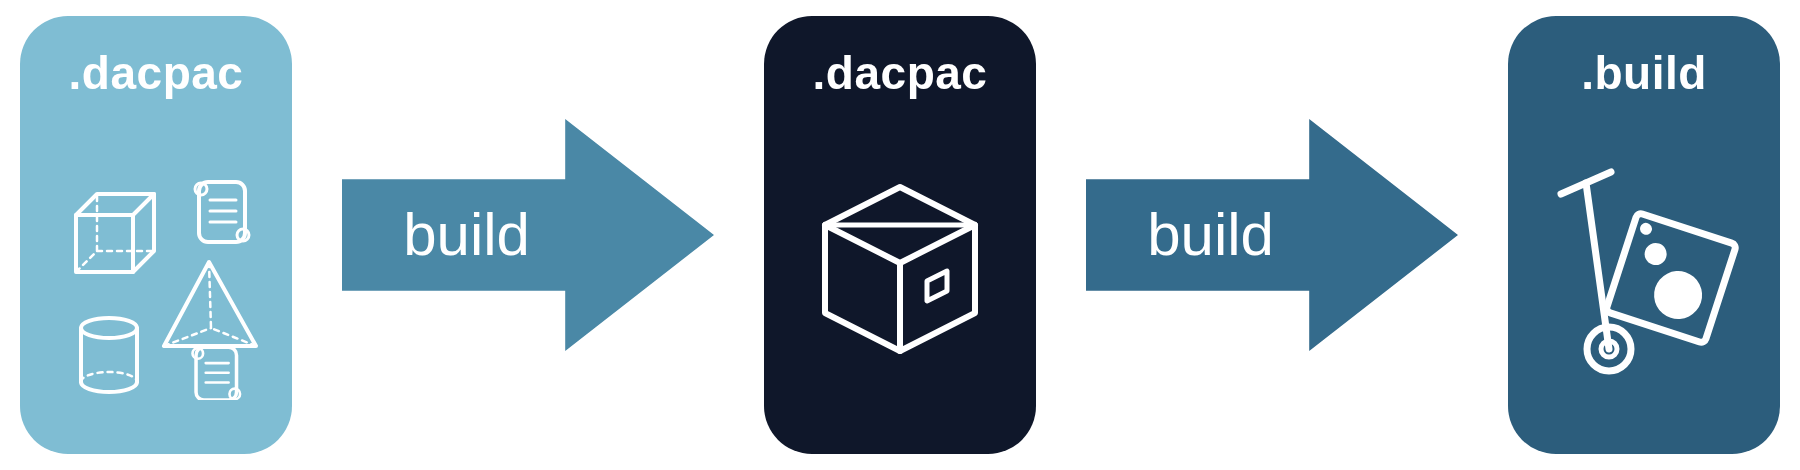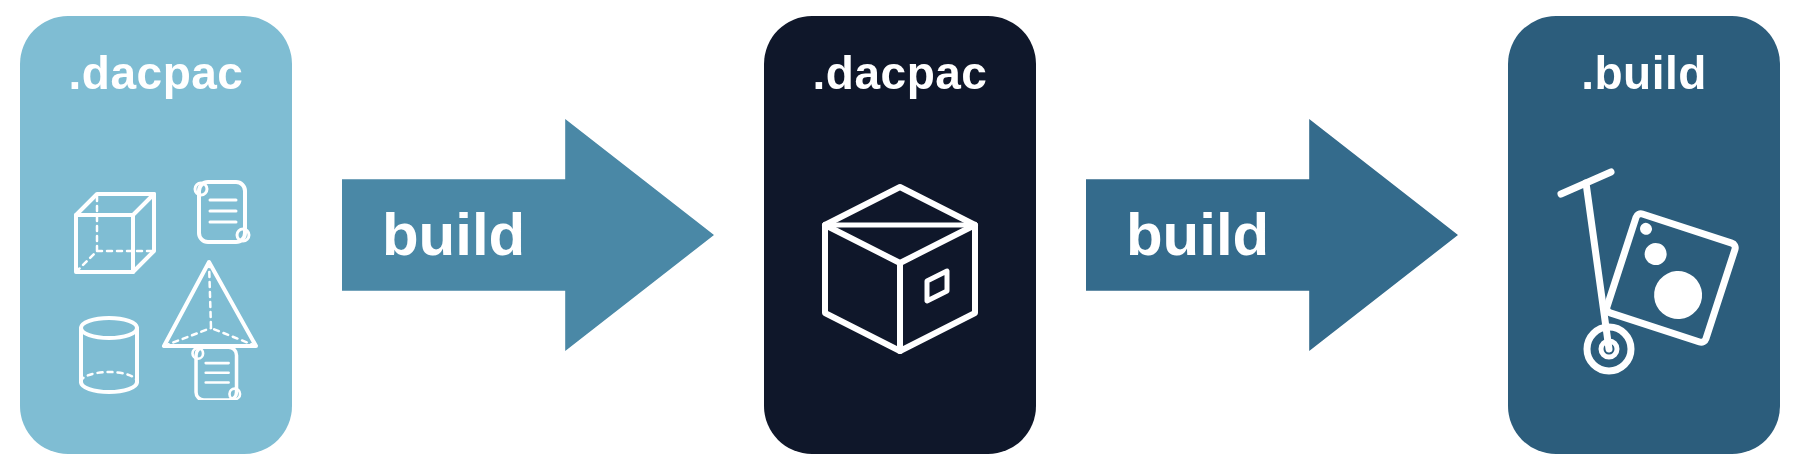--- a/index.html
+++ b/index.html
@@ -60,23 +60,24 @@
   .arrow-label {
     position: absolute;
     left: 0;
     width: 60%;
     top: 26%;
     height: 48%;
     display: flex;
     align-items: center;
     justify-content: center;
     color: #ffffff;
-    font-weight: 700;
+    font-weight: 400;
     font-size: 60px;
     line-height: 1;
+    padding-left: 13px;
   }
   svg { display: block; }
 </style>
 </head>
 <body>
 
 <div class="canvas">
 
   <div class="stage" style="background-color: rgb(127, 189, 211);">
     <div class="stage-label">.dacpac</div>

